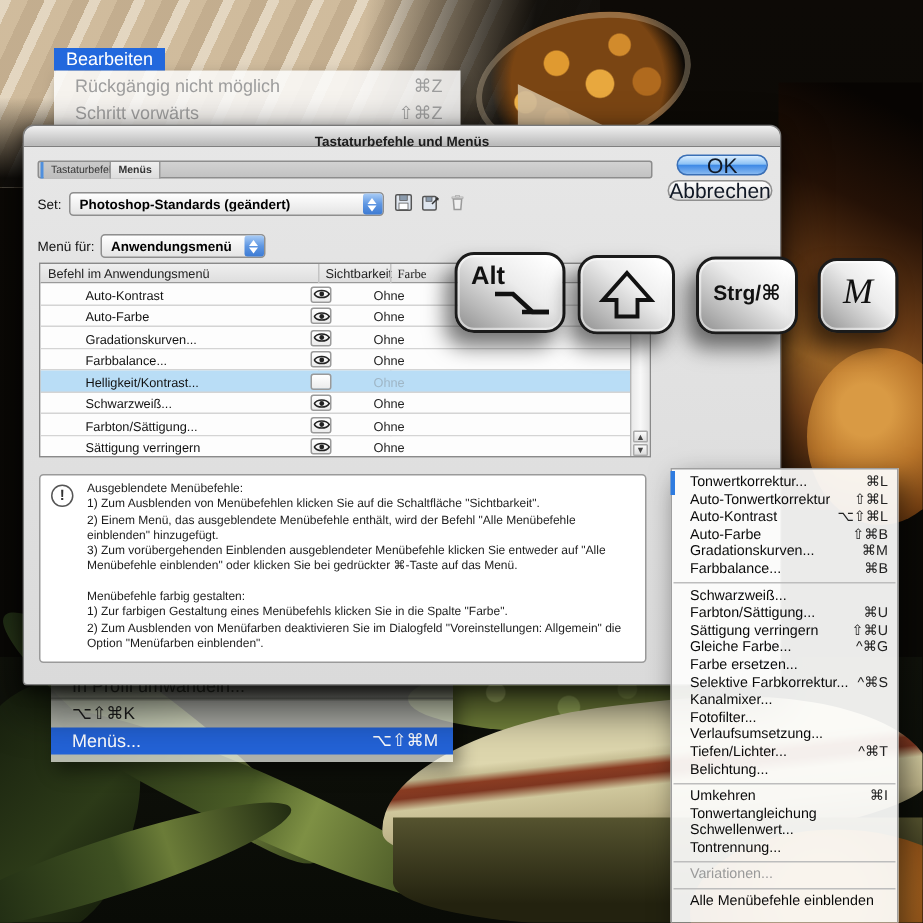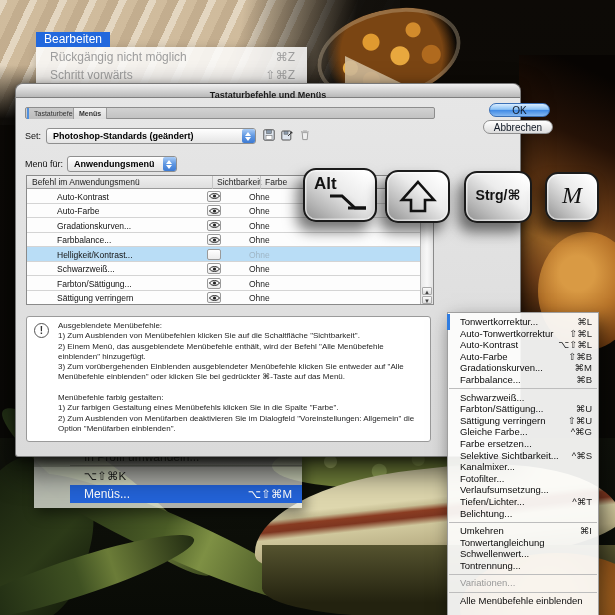--- a/index.html
+++ b/index.html
@@ -96,21 +96,21 @@
   .iconbtn { width:14px; height:14px; display:flex; align-items:center; justify-content:center; }
 
   
   .cmdtable { position:absolute; left:10px; top:91px; width:408px; height:130px;
     background:#fff; border:1px solid #8a8a8a; overflow:hidden; }
   .thead { position:absolute; left:0; top:0; width:100%; height:13px;
     background:linear-gradient(180deg,#efefef,#dedede); border-bottom:1px solid #9a9a9a;
     font-size:8.5px; color:#222; }
   .thead .h1 { position:absolute; left:5px; top:1px; }
   .thead .h2 { position:absolute; left:190px; top:1px; }
-  .thead .h3 { position:absolute; left:238px; top:1px; }
+  .thead .h3 { position:absolute; left:238px; top:1px;font-family:Liberation Serif, serif; }
   .colline { position:absolute; top:0; bottom:0; width:1px; background:#c4c4c4; }
   .tbody { position:absolute; left:0; top:13px; right:13px; bottom:0; }
   .trow { position:relative; height:14.5px; border-bottom:1px solid #d4d4d4; background:#fdfdfd; }
   .trow.sel { background:#b9ddf6; }
   .trow .cmd { position:absolute; left:30px; top:2.5px; font-size:8.5px; color:#111; white-space:nowrap; }
   .trow .visw { position:absolute; left:180px; top:1.5px; width:14px; height:11px;
     background:linear-gradient(180deg,#fff,#ececec); border:1px solid #9a9a9a; border-radius:2px;
     display:flex; align-items:center; justify-content:center; }
   .trow .ohne { position:absolute; left:222px; top:2.5px; font-size:8.5px; color:#222; }
   .trow.sel .ohne { color:#9fb6c6; }
@@ -123,21 +123,21 @@
 
   
   .infobox { position:absolute; left:10px; top:232px; width:405px; height:126px;
     background:#fff; border:1px solid #9a9a9a; border-radius:3px; }
   .infobox .warn { position:absolute; left:7px; top:6px; width:15px; height:15px; border:1.5px solid #555;
     border-radius:50%; text-align:center; font-size:10px; font-weight:bold; color:#333; line-height:13px; }
   .infobox .itext { position:absolute; left:31px; top:4px; width:368px; font-size:8px; line-height:10.3px;
     color:#1d1d1d; white-space:pre-line; }
 
   
-  .btn { position:absolute; height:14px; border-radius:7px; font-size:10px; text-align:center; line-height:13px; color:#101825;margin-left:38px; }
+  .btn { position:absolute; height:14px; border-radius:7px; font-size:14px; text-align:center; line-height:13px; color:#101825; }
   .btn.ok { left:435px; top:19px; width:61px;
     background:linear-gradient(180deg,#d9edff 0%,#8cc2f5 45%,#3f8ae6 52%,#86b8f0 100%);
     border:1px solid #3a6fb5; }
   .btn.cancel { left:429px; top:36px; width:70px;
     background:linear-gradient(180deg,#ffffff,#dcdcdc); border:1px solid #8f8f8f; }
 
   
   .keycap { position:absolute; z-index:8; border:2.5px solid #1b1b1b; border-radius:13px;
     background:linear-gradient(to bottom left,#ffffff 8%,#ececec 42%,#b9b9b9 75%,#8f8f8f 100%);
     box-shadow:-6px 9px 14px rgba(0,0,0,0.55), inset 0 0 0 1.5px rgba(255,255,255,0.55); }
@@ -147,21 +147,21 @@
   .key-m     { left:545px; top:172px; width:54px; height:50px; }
   .key-alt .klabel { position:absolute; left:9px; top:4px; font-size:17px; font-weight:bold; color:#111; }
   .key-alt svg { position:absolute; right:7px; bottom:8px; }
   .key-shift svg { position:absolute; left:50%; top:50%; transform:translate(-50%,-50%); }
   .key-strg .klabel { position:absolute; width:100%; text-align:center; top:14px; font-size:14px; font-weight:bold; color:#111; }
   .key-m .klabel { position:absolute; width:100%; text-align:center; top:8px; font-size:24px; font-style:italic;
     font-family:"Liberation Serif","DejaVu Serif",serif; color:#111; }
 
   
   .left-menu { position:absolute; left:34px; top:450px; width:268px; height:58px; z-index:4;
-    background:rgba(238,240,234,0.72); box-shadow:3px 6px 12px rgba(0,0,0,0.45);padding-left:36px; }
+    background:rgba(238,240,234,0.72); box-shadow:3px 6px 12px rgba(0,0,0,0.45); }
   .left-menu .darkcap { position:absolute; left:0; top:0; width:100%; height:17px;
     background:linear-gradient(180deg, rgba(22,24,16,0.62), rgba(22,24,16,0.25)); }
   .left-menu .mi { position:relative; display:flex; justify-content:space-between; font-size:12px; color:#1c1c1c; padding:0 10px 0 14px; }
   .left-menu .mi.dim { height:14px; line-height:14px; color:#2a2d26; }
   .left-menu .sep { height:1px; background:rgba(90,92,84,0.55); margin:1px 0 2px 0; }
   .left-menu .mi.norm { height:17px; line-height:17px; }
   .left-menu .mi.hl { height:18px; line-height:18px; background:#2363d8; color:#fff; }
   .left-menu .mi .sc { font-size:11.5px; }
   .left-menu .mi.hl .sc { color:#fff; }
 
@@ -446,21 +446,21 @@
         </div>
         <div class="mi">
           <span>Gleiche Farbe...</span>
           <span class="sc">^⌘G</span>
         </div>
         <div class="mi">
           <span>Farbe ersetzen...</span>
           <span class="sc"></span>
         </div>
         <div class="mi">
-          <span>Selektive Sichtbarkeit...</span>
+          <span>Selektive Farbkorrektur...</span>
           <span class="sc">^⌘S</span>
         </div>
         <div class="mi">
           <span>Kanalmixer...</span>
           <span class="sc"></span>
         </div>
         <div class="mi">
           <span>Fotofilter...</span>
           <span class="sc"></span>
         </div>

